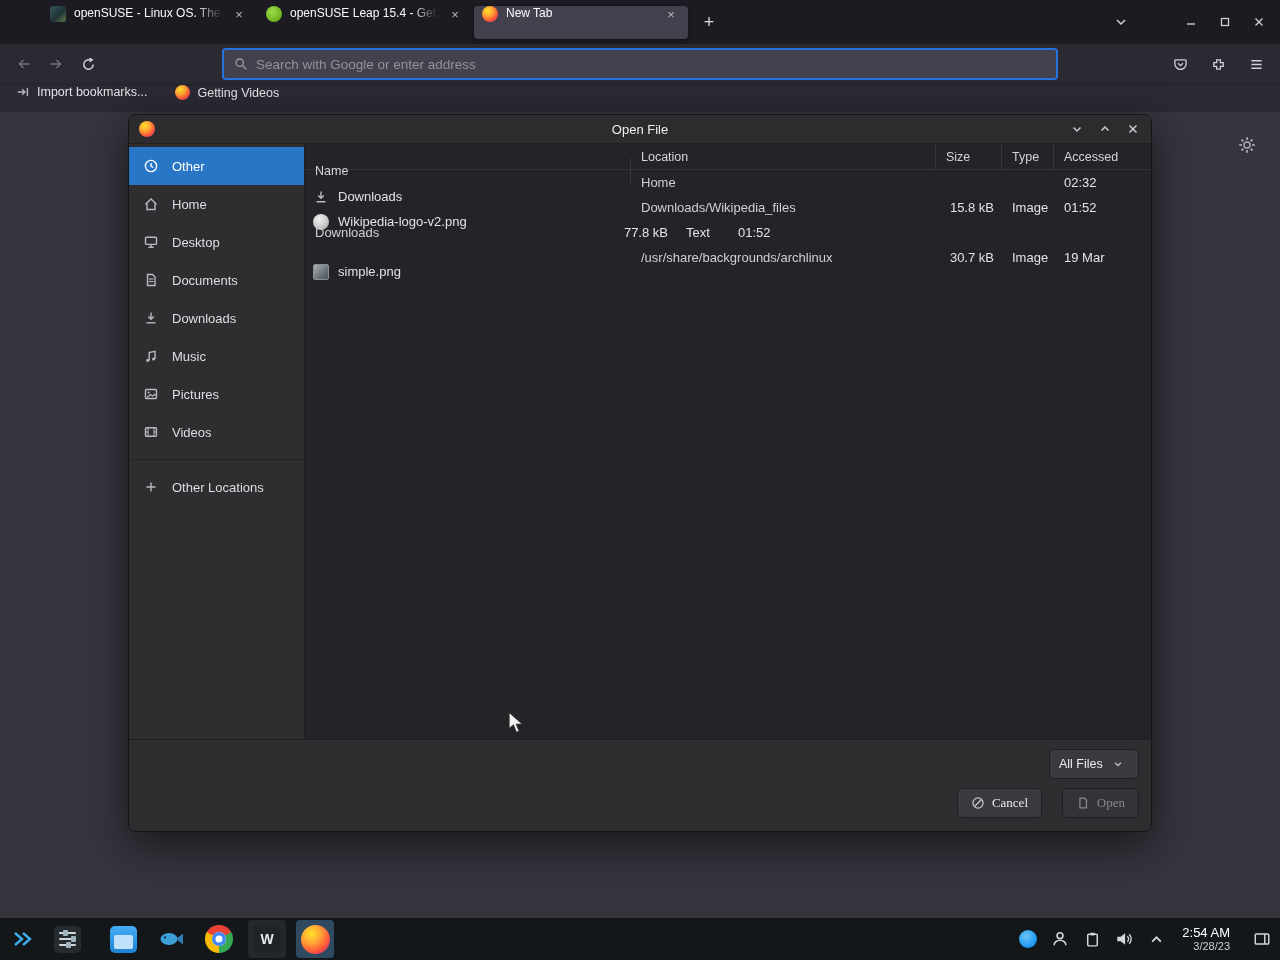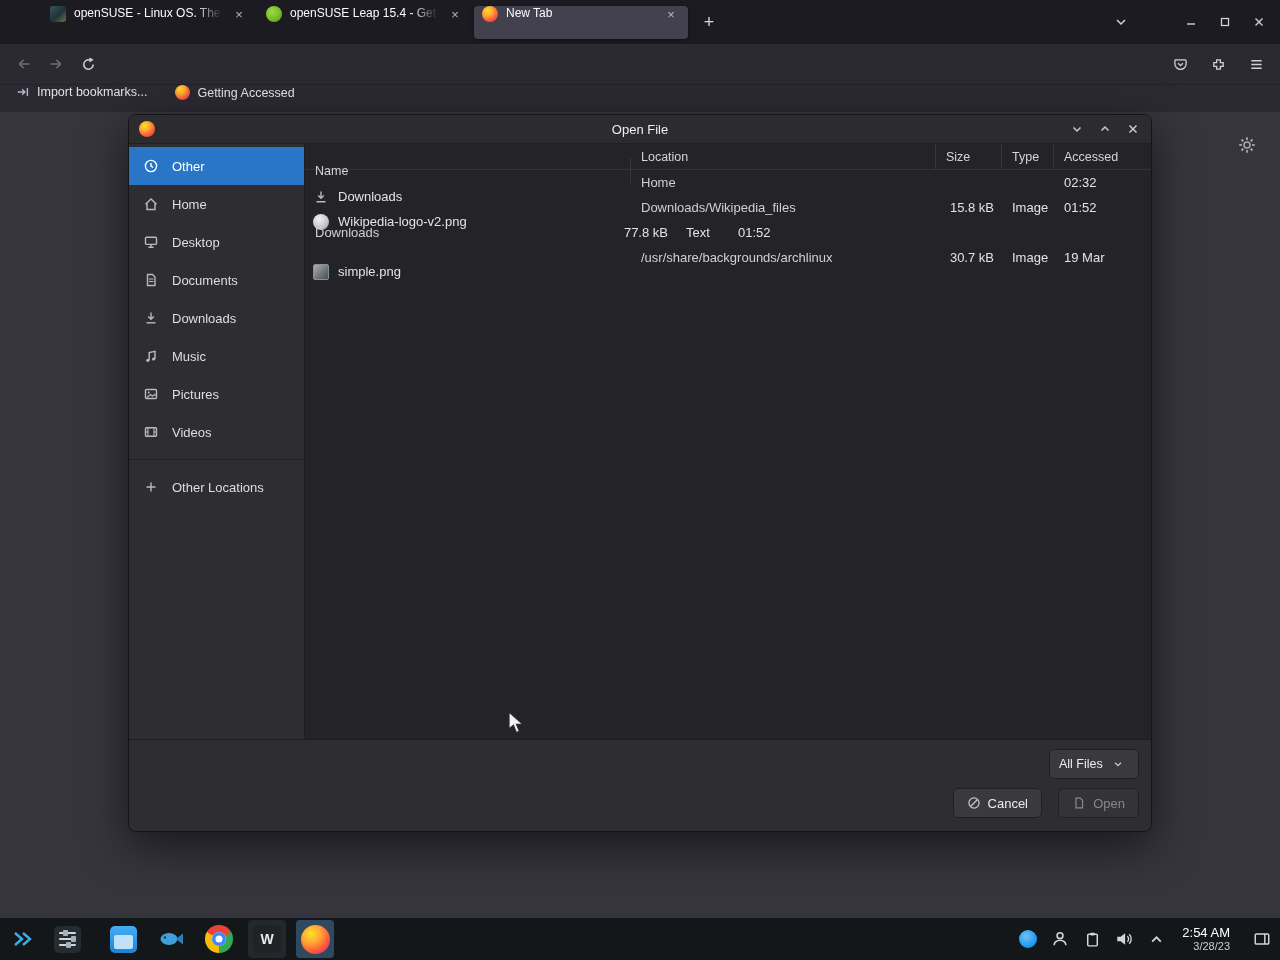--- a/index.html
+++ b/index.html
@@ -84,21 +84,21 @@
   .thumb { border-radius:2px; }
   .th-wiki { border-radius:50%; background:radial-gradient(circle at 38% 32%, #f2f2f2, #c9c9c9 55%, #8f8f93); }
   .th-html { border-radius:50%; background:radial-gradient(circle at 38% 32%, #7db9f0, #2f7cc4 60%, #144f86); }
   .th-img  { background:linear-gradient(135deg,#aab2b8 0%, #6b7278 60%, #4a5055 100%); border:1px solid #8b9094; }
 
   .dlg-footer { height:92px; background:#2e2e31; border-top:1px solid #1f1f22; position:relative; flex:0 0 auto; }
   .combo { position:absolute; right:12px; top:9px; height:30px; min-width:90px; background:#3a3a3e;
     border:1px solid #202024; border-radius:5px; display:flex; align-items:center; gap:10px; padding:0 9px;
     font-size:12.5px; color:#ececee;margin-left:16px; }
   .btn { position:absolute; bottom:13px; height:30px; background:#3a3a3e; border:1px solid #202024; border-radius:5px;
-    display:flex; align-items:center; gap:7px; padding:0 13px; font-size:13px; color:#ececee; font-family:Liberation Sans, sans-serif; }
+    display:flex; align-items:center; gap:7px; padding:0 13px; font-size:13px; color:#ececee; font-family:Liberation Serif, serif; }
   .btn-cancel { right:109px; }
   .btn-open { right:12px; color:#87878d; background:#343438; }
   .btn-open .bicon { color:#87878d; }
   .bicon { width:14px; height:14px; color:#c9c9ce; }
 
   
   .taskbar { position:absolute; left:0; bottom:0; width:100%; height:42px; background:#14171a;
     display:flex; align-items:center; padding:0 8px; gap:10px; }
   .tb-app { width:38px; height:38px; display:flex; align-items:center; justify-content:center; border-radius:4px; }
   .tb-app.active { background:#2f4a60; }
@@ -191,20 +191,29 @@
           <path d="M2.5 8 H12.5 M8.5 4 L12.5 8 L8.5 12" fill="none" stroke="currentColor" stroke-width="1.6"></path>
         </svg>
     </span>
     <span class="nav-btn">
       <svg width="15" height="15" viewBox="0 0 16 16">
           <path d="M13 8 A5 5 0 1 1 9.7 3.3" fill="none" stroke="currentColor" stroke-width="1.6"></path>
           <polygon points="9,0.5 13.5,3 9,5.8" fill="currentColor"></polygon>
         </svg>
     </span>
 
+    <div class="urlbar">
+      <span>
+        <svg width="14" height="14" viewBox="0 0 16 16">
+            <circle cx="6.5" cy="6.5" r="4.2" fill="none" stroke="#9a9aa4" stroke-width="1.5"></circle>
+            <line x1="9.8" y1="9.8" x2="14" y2="14" stroke="#9a9aa4" stroke-width="1.5"></line>
+          </svg>
+      </span>
+      <input type="text" placeholder="Search with Google or enter address" style="">
+    </div>
 
     <div class="nav-right">
       <span class="nav-btn">
         <svg width="15" height="15" viewBox="0 0 16 16">
             <path d="M3 3 h10 a1 1 0 0 1 1 1 v3.2 a6 6 0 0 1 -12 0 V4 a1 1 0 0 1 1 -1 z" fill="none" stroke="currentColor" stroke-width="1.4"></path>
             <polyline points="5.4,6.6 8,9.2 10.6,6.6" fill="none" stroke="currentColor" stroke-width="1.4"></polyline>
           </svg>
       </span>
       <span class="nav-btn">
         <svg width="15" height="15" viewBox="0 0 16 16">
@@ -224,21 +233,21 @@
       <span>
         <svg width="14" height="14" viewBox="0 0 16 16">
             <path d="M2 8 h8 M7 4.8 L10.2 8 L7 11.2" fill="none" stroke="#b9b9c1" stroke-width="1.5"></path>
             <line x1="13" y1="3.5" x2="13" y2="12.5" stroke="#b9b9c1" stroke-width="1.6"></line>
           </svg>
       </span>
       <span>Import bookmarks...</span>
     </span>
     <span class="bm-item">
       <span class="mini-fx"></span>
-      <span>Getting Accessed</span>
+      <span>Getting Videos</span>
     </span>
   </div>
 
   <div class="content">
     <span class="gear-btn">
       <svg width="18" height="18" viewBox="0 0 18 18">
         <circle cx="9" cy="9" r="3" fill="none" stroke="currentColor" stroke-width="1.5"></circle>
         <g stroke="currentColor" stroke-width="1.8">
           <line x1="9" y1="1.2" x2="9" y2="4"></line>
             <line x1="9" y1="14" x2="9" y2="16.8"></line>

